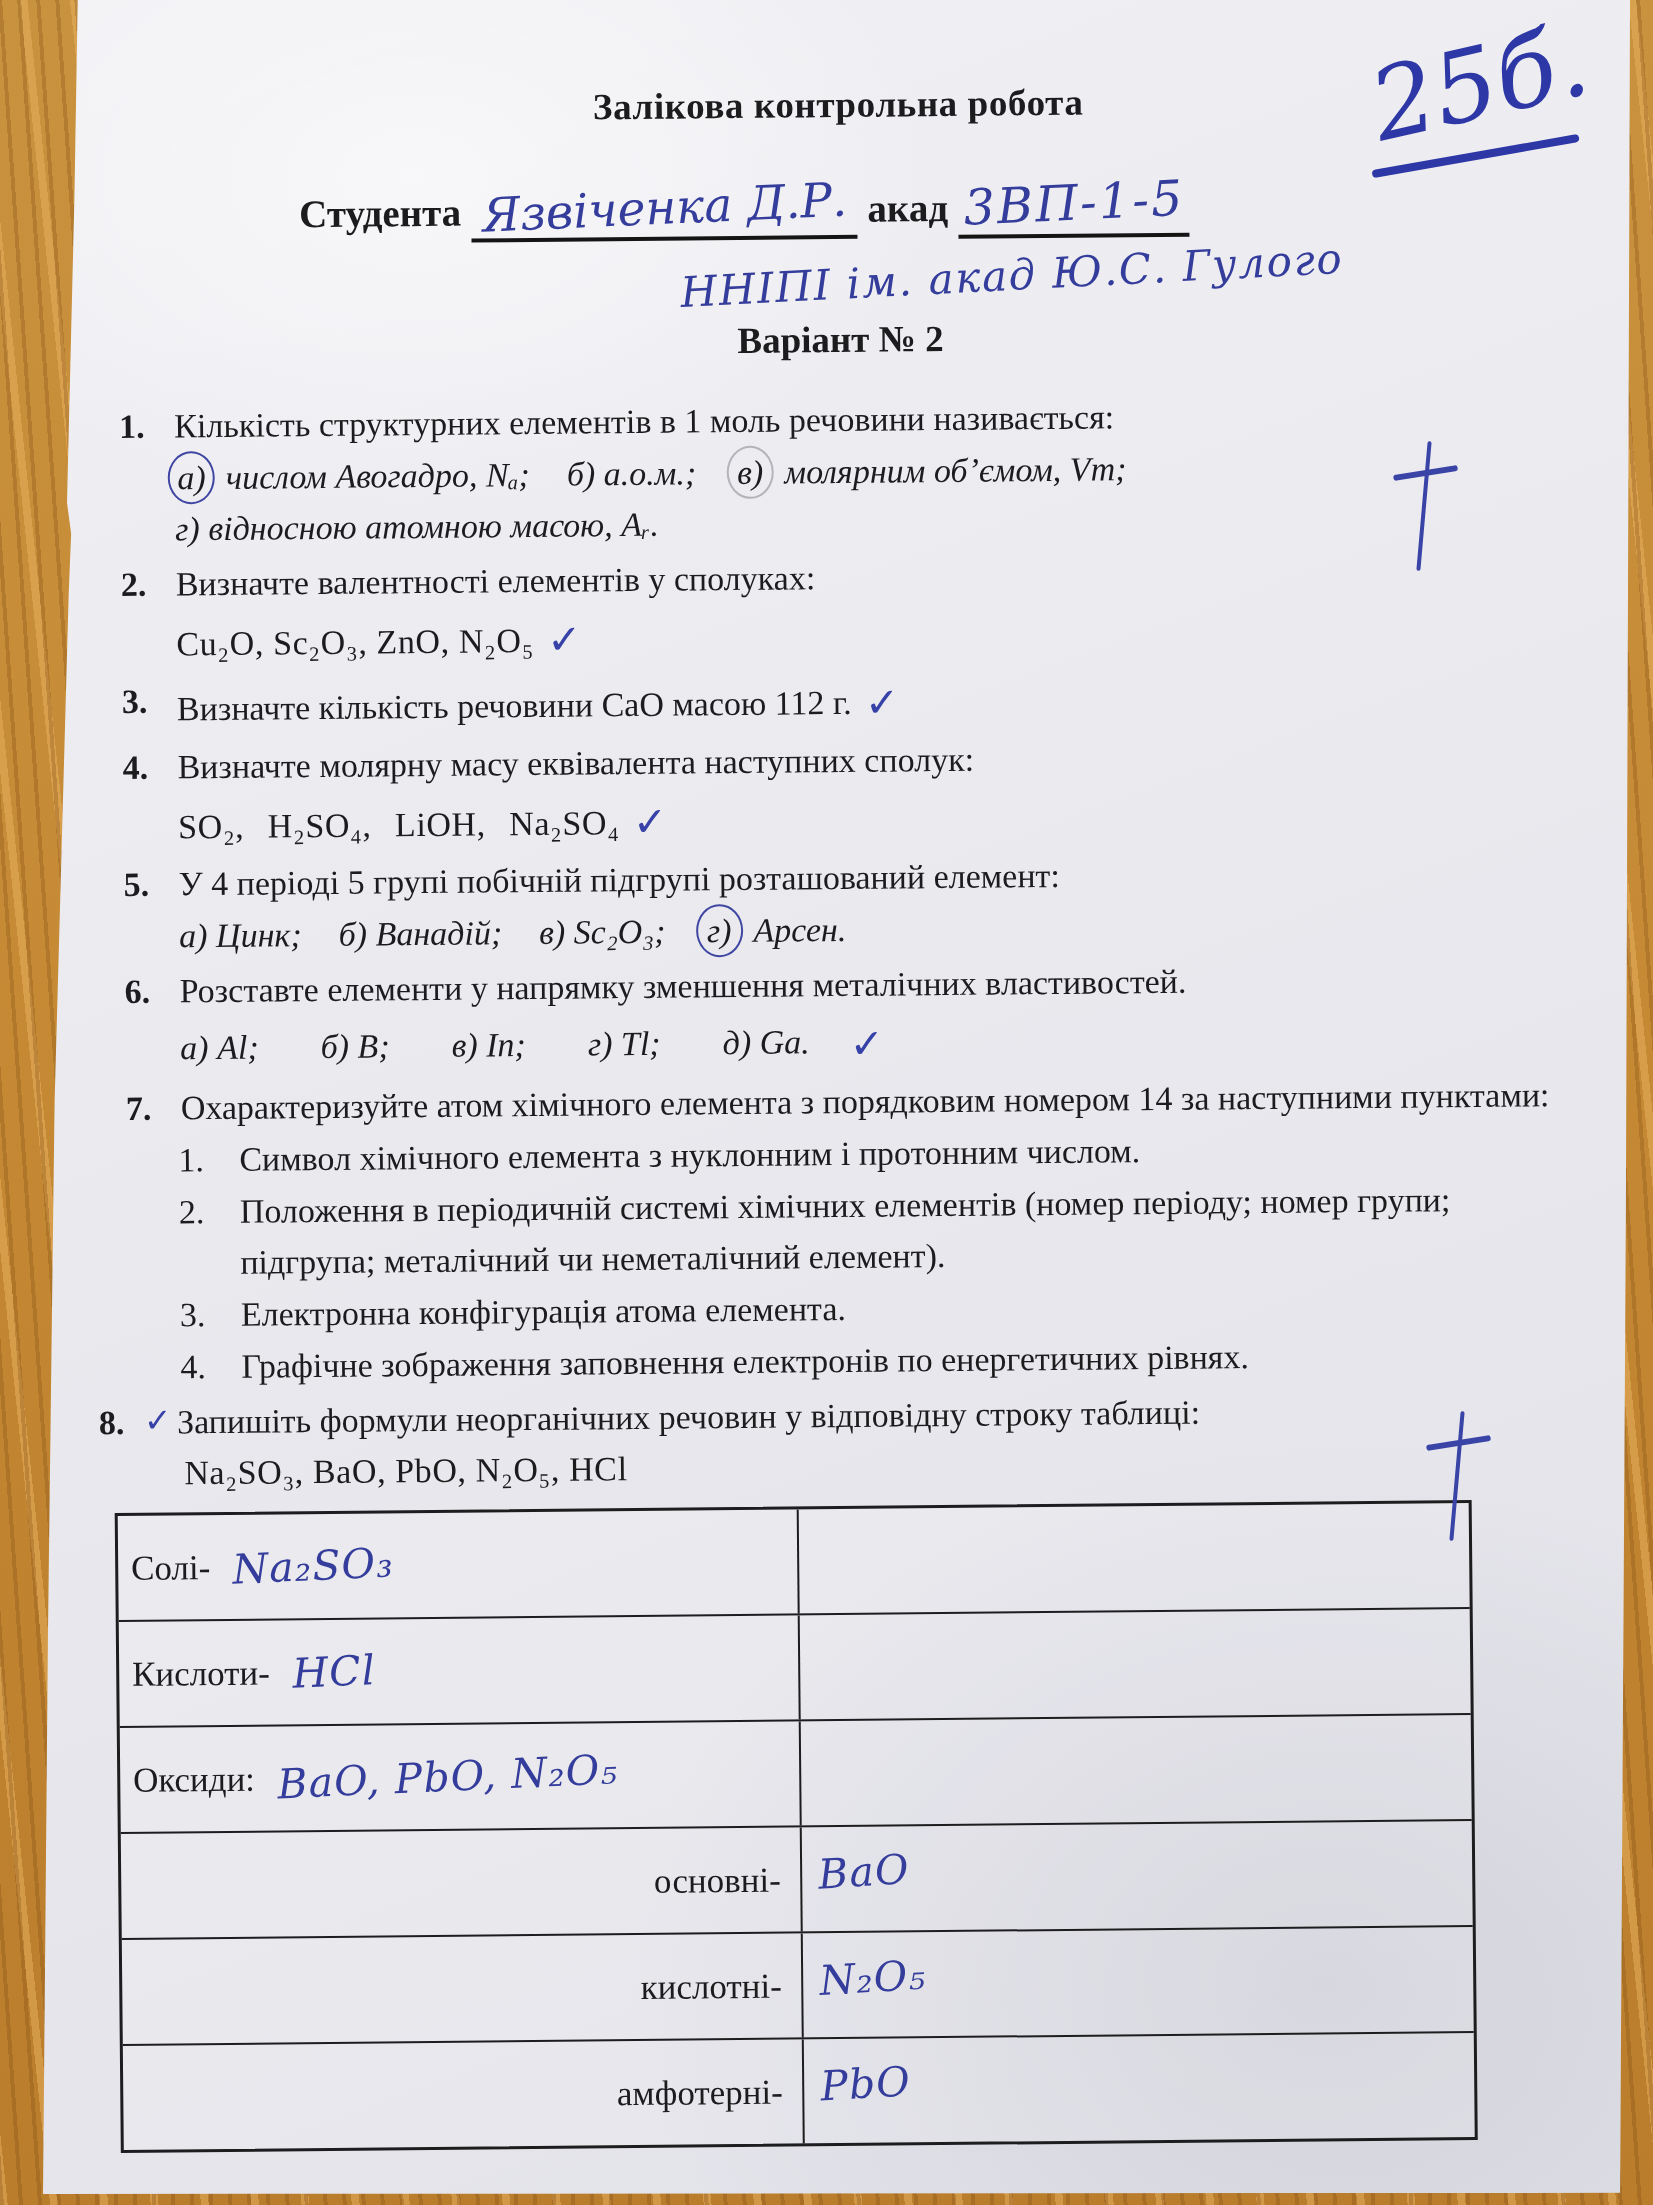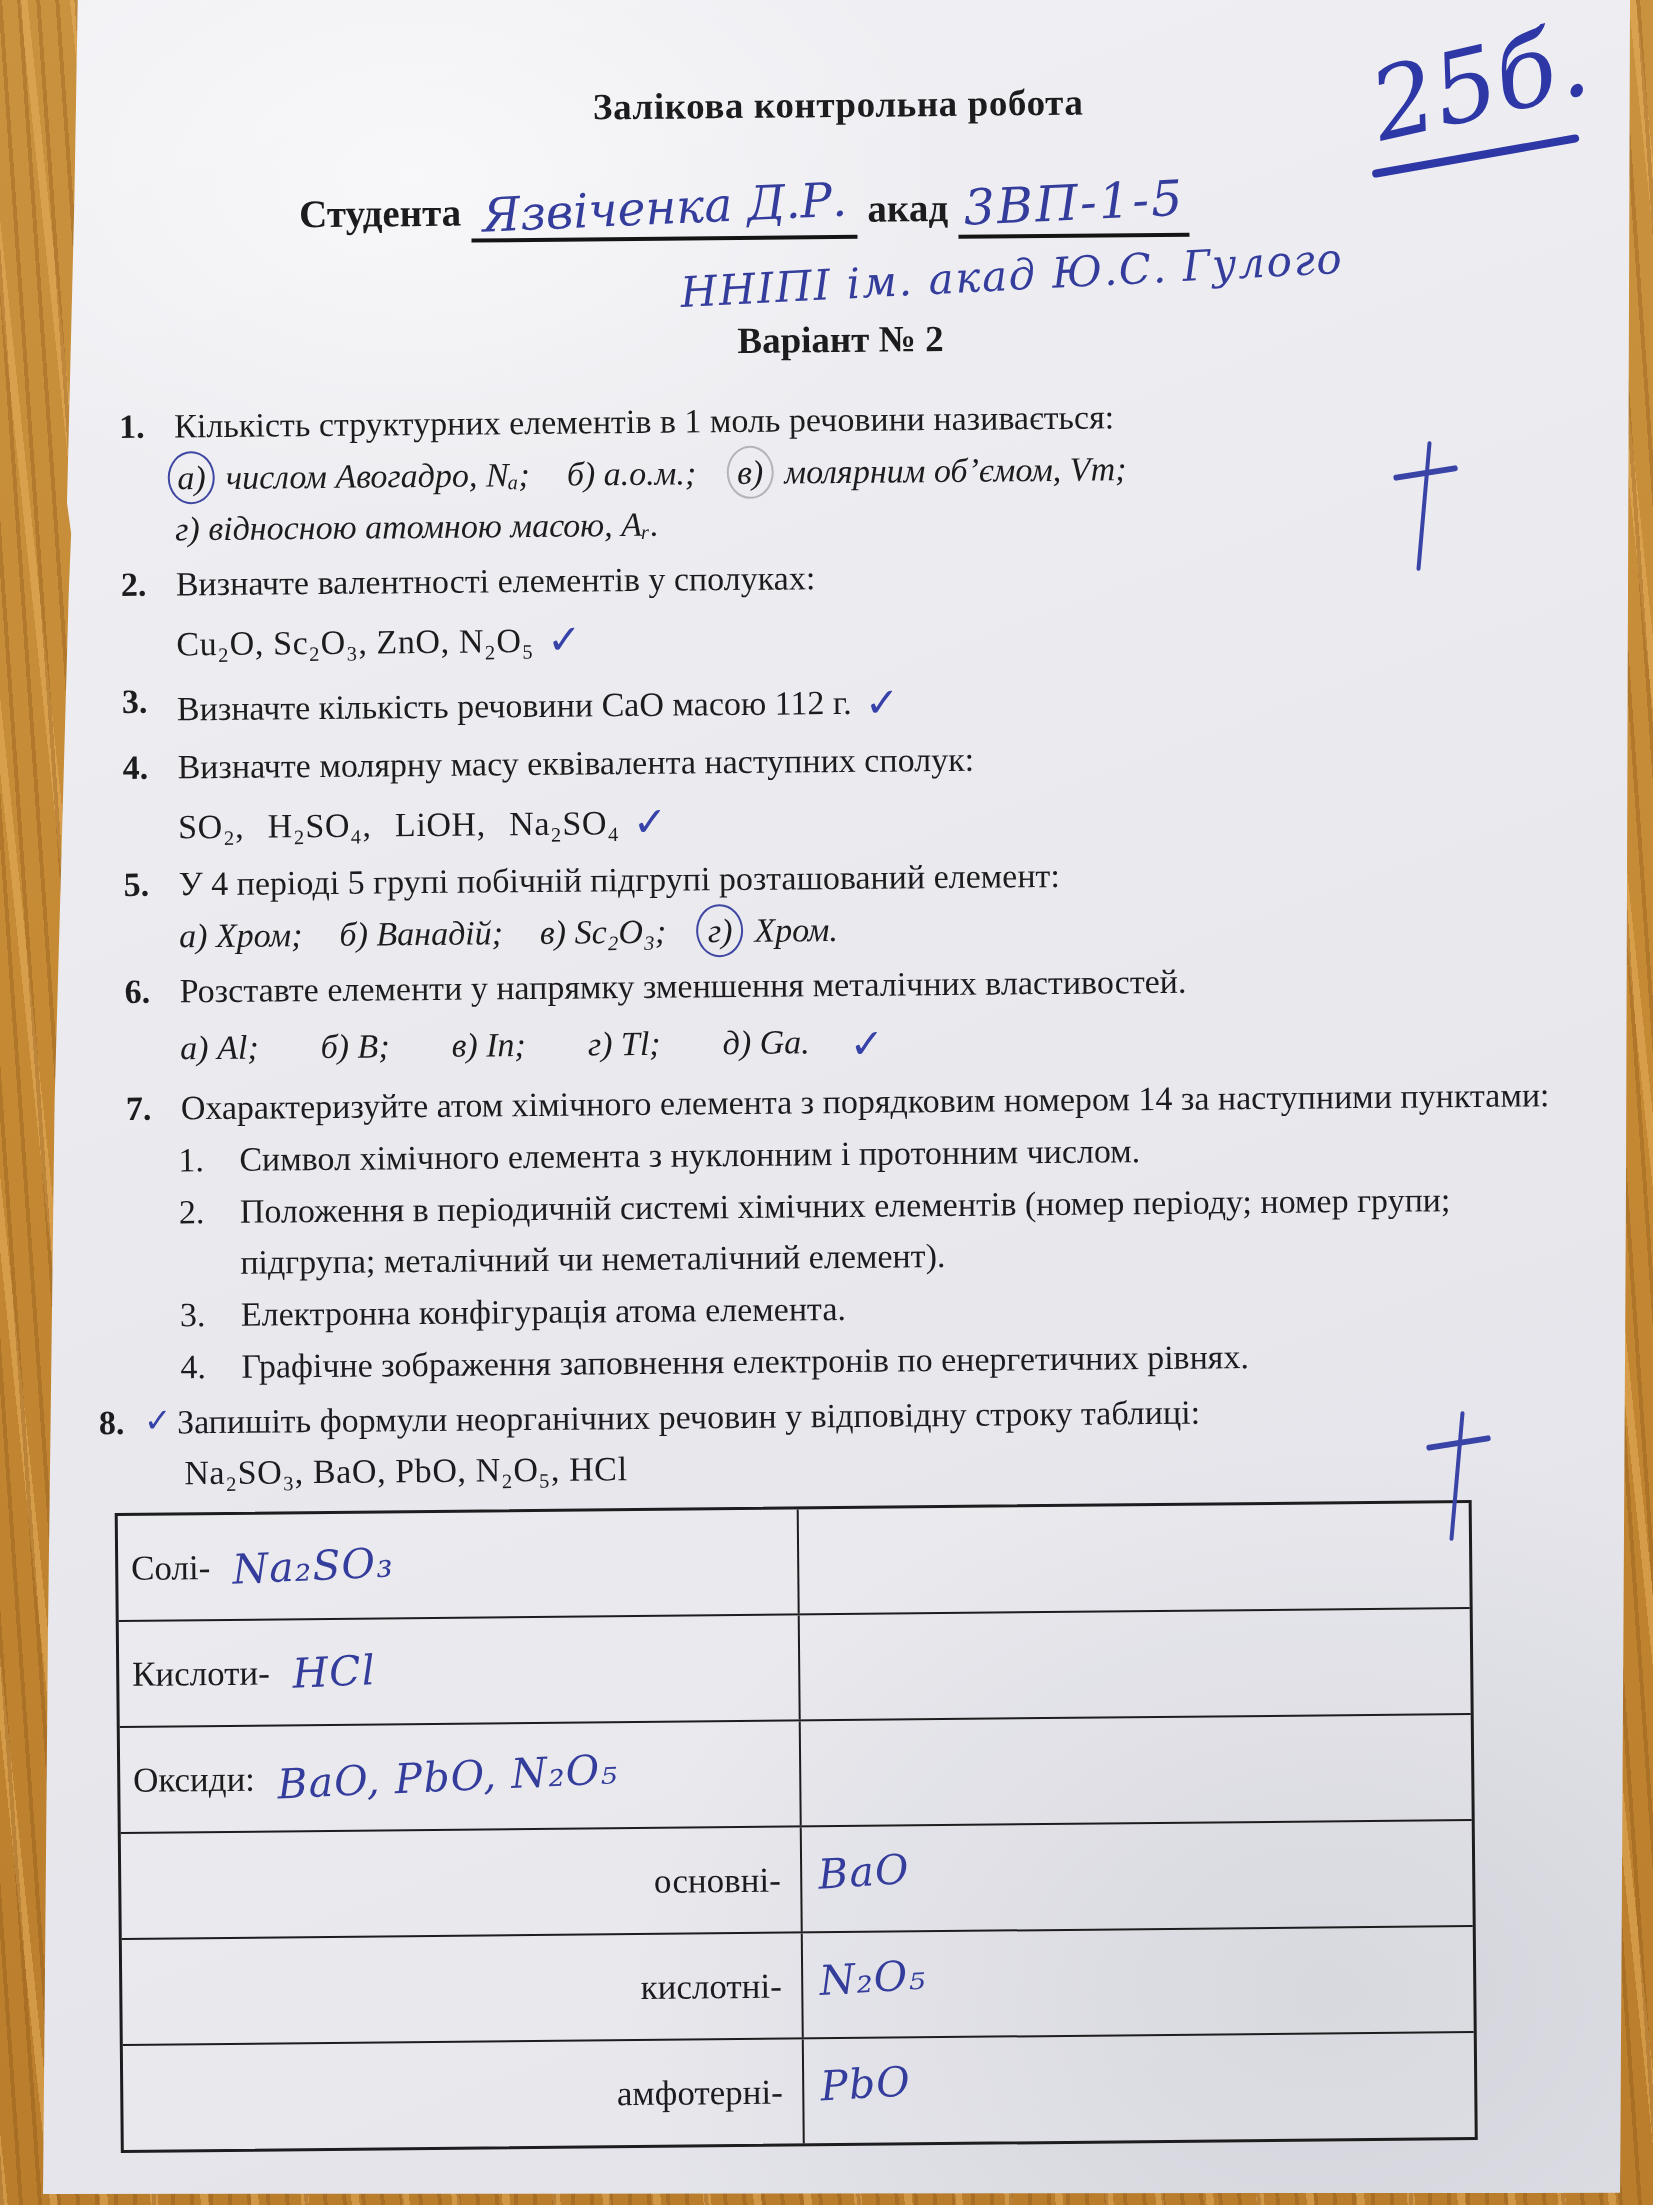--- a/index.html
+++ b/index.html
@@ -141,26 +141,26 @@
             <div>Визначте молярну масу еквівалента наступних сполук:</div>
             <div><span class="formula spread">SO₂, H₂SO₄, LiOH, Na₂SO₄</span><span class="check">✓</span></div>
           </div>
         </div>
 
         <div class="q">
           <div class="qnum">5.</div>
           <div class="qbody">
             <div>У 4 періоді 5 групі побічній підгрупі розташований елемент:</div>
             <div class="opts">
-              <span>а) Хром;</span>
+              <span>а) Цинк;</span>
               <span>б) Ванадій;</span>
               <span>в) Sc₂O₃;</span>
               <span><span class="circ blue">
                     <span>г)</span>
-                  </span> <span>Хром.</span></span>
+                  </span> <span>Арсен.</span></span>
             </div>
           </div>
         </div>
 
         <div class="q">
           <div class="qnum">6.</div>
           <div class="qbody">
             <div>Розставте елементи у напрямку зменшення металічних властивостей.</div>
             <div class="opts wide">
               <span>а) Al;</span>

